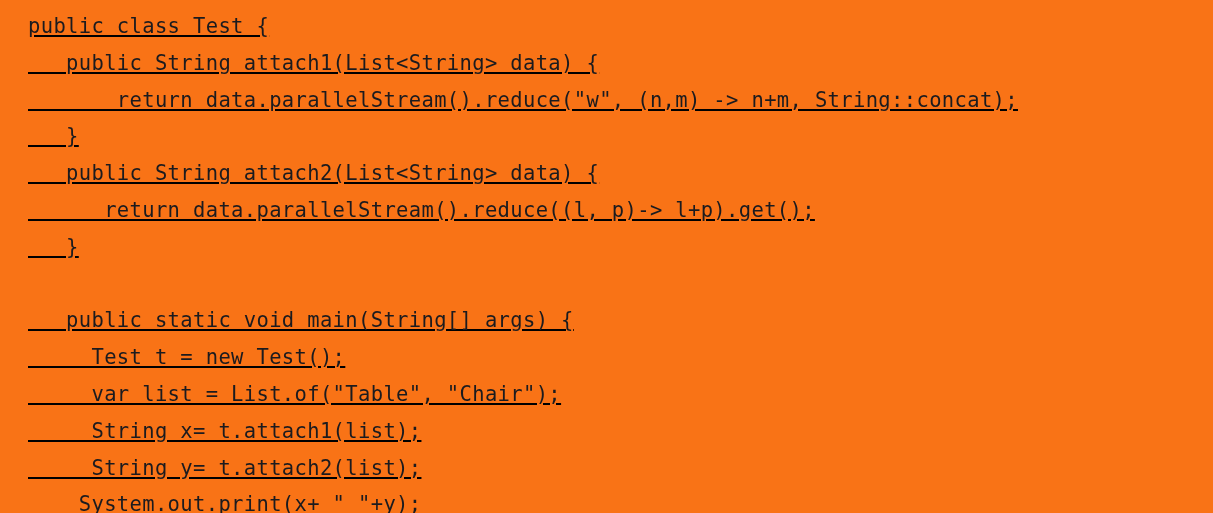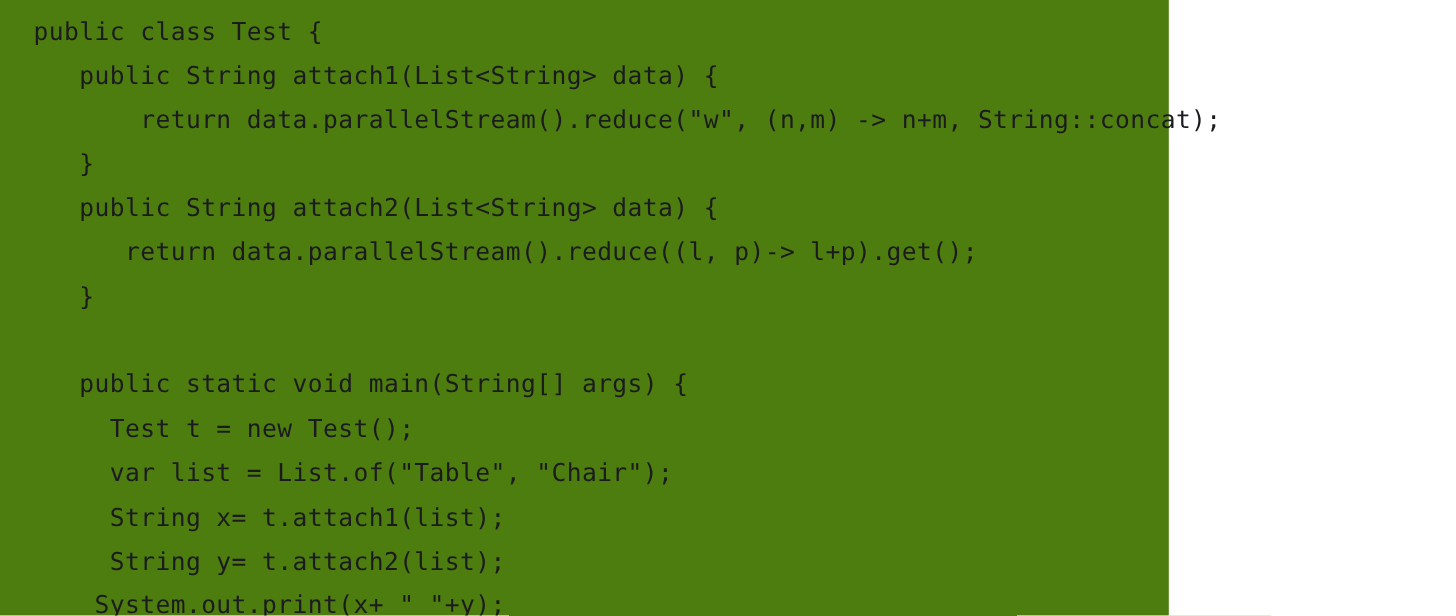--- a/index.html
+++ b/index.html
@@ -9,25 +9,26 @@
     background: #ffffff;
   }
   body {
     width: 1213px;
     height: 513px;
     overflow: hidden;
     font-family: "Liberation Mono", "DejaVu Sans Mono", monospace;
   }
   .code-figure {
     position: relative;
-    width: 974px;
+    width: 1213px;
     height: 513px;
-    background: #4d7c0f;
+    background: #f97316;
     box-sizing: border-box;
     padding: 8px 0 0 28px;
+    text-decoration: underline;
   }
   .code-block {
     margin: 0;
     padding: 0;
     font-family: "Liberation Mono", "DejaVu Sans Mono", monospace;
     font-size: 20.5px;
     line-height: 36.8px;
     color: #1b1b1f;
     white-space: pre;
     letter-spacing: 0.35px;

